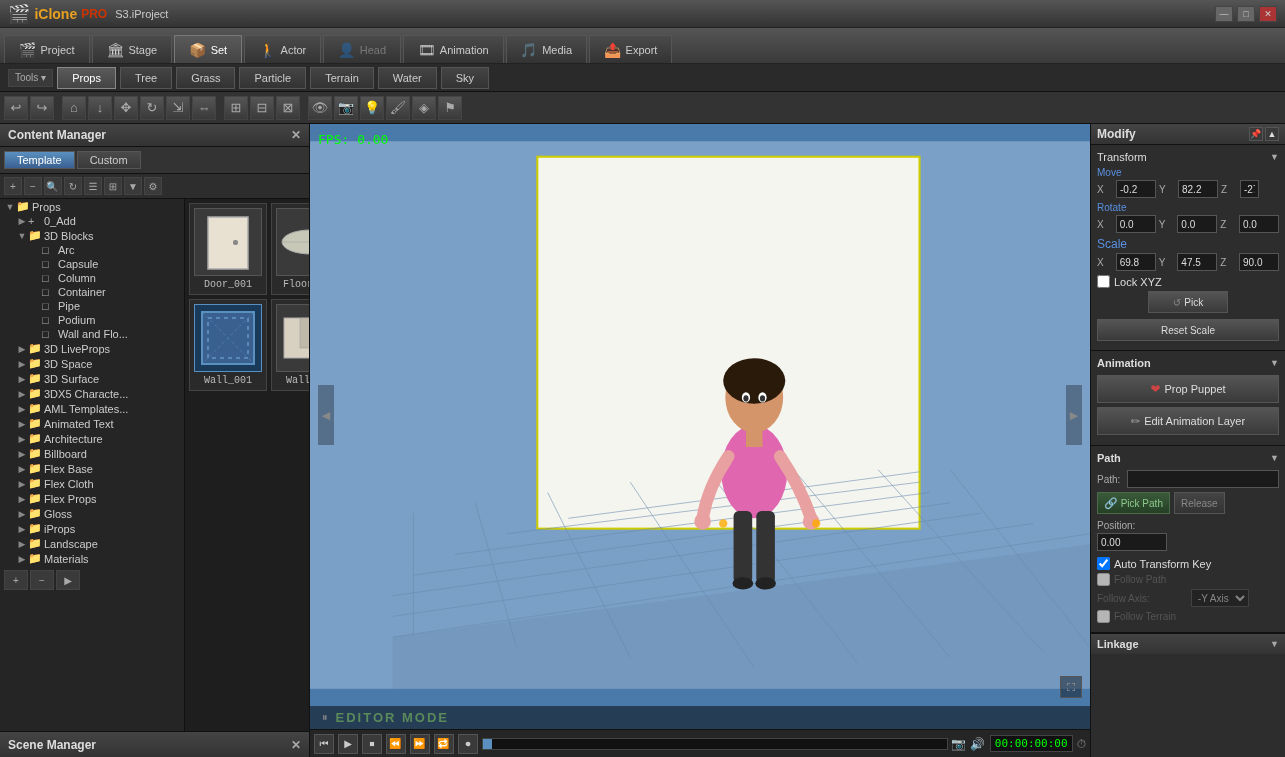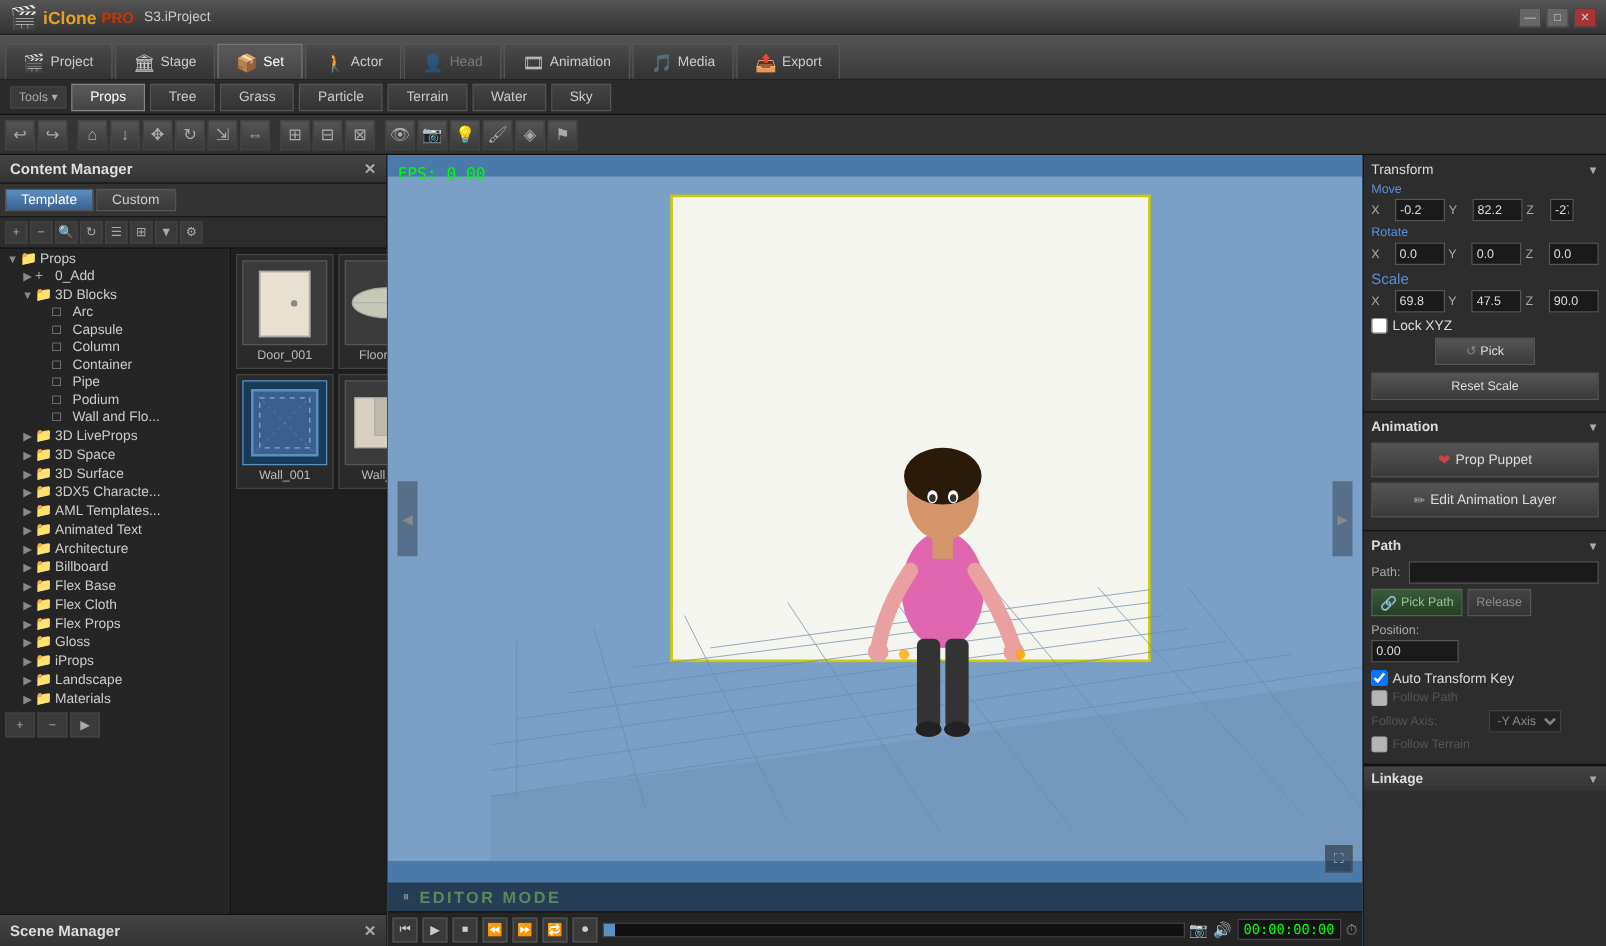--- a/index.html
+++ b/index.html
@@ -49,21 +49,21 @@
     
     #tree-panel { width: 185px; background: #252525; border-right: 1px solid #111; overflow-y: auto; }
     .tree-item { display: flex; align-items: center; padding: 1px 4px; cursor: pointer; white-space: nowrap; font-size: 11px; color: #ccc; }
     .tree-expand { width: 12px; display: inline-flex; align-items: center; justify-content: center; color: #888; font-size: 9px; }
     .tree-icon { width: 14px; margin-right: 2px; color: #aaa; }
 
     
     #props-grid { flex: 1; background: #1e1e1e; overflow-y: auto; padding: 4px; display: grid; grid-template-columns: repeat(2, 1fr); gap: 4px; align-content: start; }
     .prop-item { background: #2a2a2a; border: 1px solid #444; cursor: pointer; display: flex; flex-direction: column; align-items: center; padding: 4px; }
     .prop-item .prop-thumb { width: 68px; height: 68px; background: #3a3a3a; border: 1px solid #555; display: flex; align-items: center; justify-content: center; overflow: hidden; }
-    .prop-item .prop-label { font-size: 10px; color: #bbb; margin-top: 3px; text-align: center; }
+    .prop-item .prop-label { font-size: 10px; color: #bbb; margin-top: 3px; text-align: center; font-family: Liberation Mono, monospace; }
     .prop-item.selected .prop-thumb { border-color: #5a90c0; background: #1a3a5a; }
 
     
     #viewport { flex: 1; background: #4a7aaa; position: relative; overflow: hidden; display: flex; flex-direction: column; }
     #fps-display { position: absolute; top: 8px; left: 8px; color: #00ff00; font-family: monospace; font-size: 13px; font-weight: normal; z-index: 10; }
     #viewport-canvas { flex: 1; position: relative; overflow: hidden; }
     #editor-mode-bar { background: rgba(0,0,0,0.5); display: flex; align-items: center; padding: 4px 12px; }
     #editor-mode-bar .play-icon { color: #888; margin-right: 8px; }
     #editor-mode-text { color: #5a8a5a; font-size: 13px; font-weight: bold; letter-spacing: 2px; }
     #timeline { display: flex; align-items: center; background: #252525; height: 28px; border-top: 1px solid #111; padding: 0 4px; gap: 4px; }
@@ -493,20 +493,27 @@
         <div id="timeline-progress"></div>
       </div>
       <div class="tl-icon">📷</div>
       <div class="tl-icon">🔊</div>
       <span id="timecode">00:00:00:00</span>
       <div class="tl-icon">⏱</div>
     </div>
   </div>
 
   <div id="right-panel">
+    <div class="rp-header">
+      <span>Modify</span>
+      <div style="display:flex;gap:2px;">
+        <div style="width:14px;height:14px;background:#3a3a3a;border:1px solid #555;cursor:pointer;display:flex;align-items:center;justify-content:center;font-size:9px;">📌</div>
+        <div style="width:14px;height:14px;background:#3a3a3a;border:1px solid #555;cursor:pointer;display:flex;align-items:center;justify-content:center;font-size:9px;">▲</div>
+      </div>
+    </div>
 
     <div class="rp-section">
       <div style="display:flex;align-items:center;justify-content:space-between;margin-bottom:4px;text-align:right;">
         <span style="color:#ddd;font-size:11px;">Transform</span>
         <div style="display:flex;gap:2px;">
           <div style="font-size:9px;color:#aaa;cursor:pointer;">▼</div>
         </div>
       </div>
 
       <div style="color:#5a90e0;font-size:10px;margin-bottom:2px;">Move</div>

